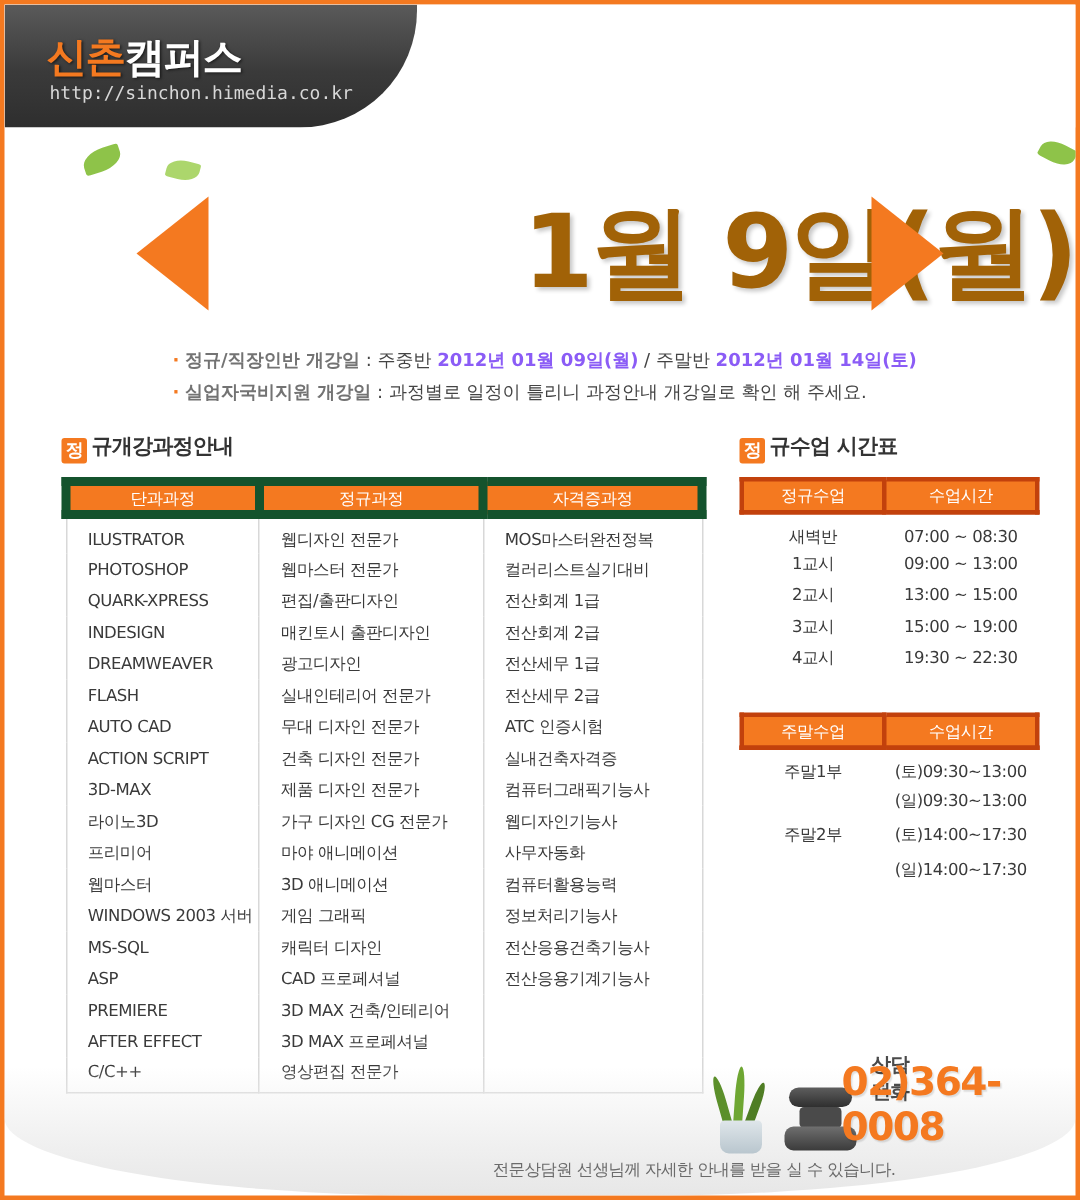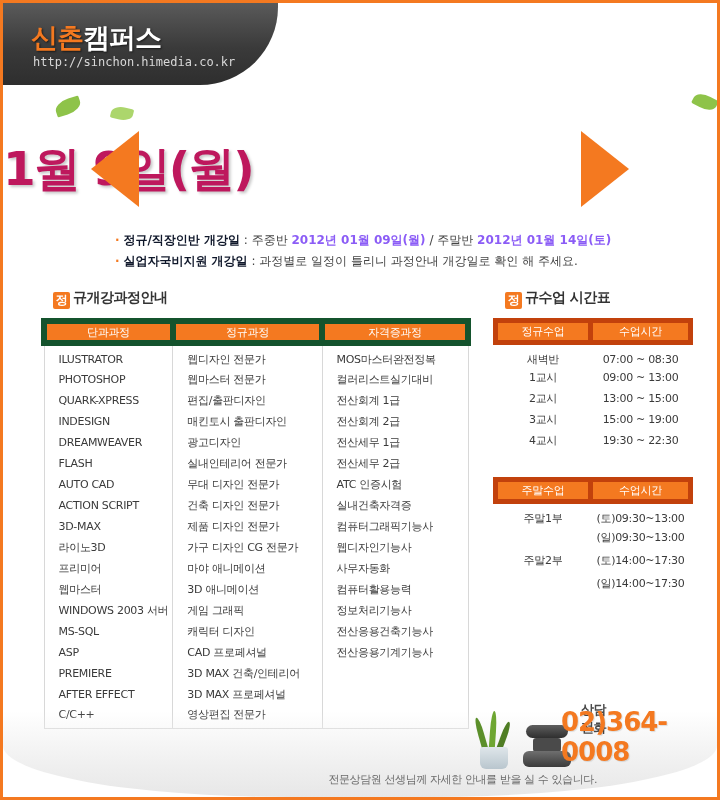--- a/index.html
+++ b/index.html
@@ -76,48 +76,47 @@
   .arrow {
     position: absolute;
     top: 18px;
     width: 0; height: 0;
     border-top: 38px solid transparent;
     border-bottom: 38px solid transparent;
   }
   .arrow.left  { left: 88px;  border-right: 48px solid #f47920; }
   .arrow.right { right: 88px; border-left: 48px solid #f47920; }
   .hero-date {
-    text-align: left;
-    font-size: 47px;
+    text-align: right;
+    font-size: 68px;
     font-weight: bold;
-    color: #be185d;
+    color: #a16207;
     letter-spacing: -2px;
     line-height: 112px;
     text-shadow: 2px 2px 3px rgba(0,0,0,.22);
   }
 
   
   .notice {
     margin: 6px 0 0 112px;
     font-size: 12px;
     color: #444;
     line-height: 19px;
   }
-  .notice .lbl { font-weight: bold; color: #0f172a; }
+  .notice .lbl { font-weight: bold; color: #737373; }
   .notice .hl  { font-weight: bold; color: #8b5cf6; }
   .notice .dot { color: #f47920; font-weight: bold; }
 
   
   .section-title {
     font-size: 14px;
     font-weight: bold;
     color: #333;
     margin-bottom: 9px;
     letter-spacing: -.5px;
-    margin-left: 12px;
   }
   .section-title .sq {
     display: inline-block;
     width: 17px; height: 17px;
     background: #f47920;
     color: #fff;
     text-align: center;
     line-height: 17px;
     font-size: 12px;
     border-radius: 2px;
@@ -162,21 +161,21 @@
   .course-table td.c2 { width: 155px; }
   .course-table td.c3 { width: 155px; }
 
   .sched-table { margin-bottom: 26px; }
   .sched-table th {
     background: #f47920;
     color: #ffffff;
     font-size: 11px;
     font-weight: normal;
     height: 22px;
-    border: 5px solid #c2410c;
+    border: 3px solid #c2410c;
     letter-spacing: -.3px;
   }
   .sched-table td {
     font-size: 11px;
     color: #3a3a3a;
     height: 21px;
     text-align: center;
     letter-spacing: -.3px;
   }
   .sched-table tbody tr:first-child td { padding-top: 7px; }

